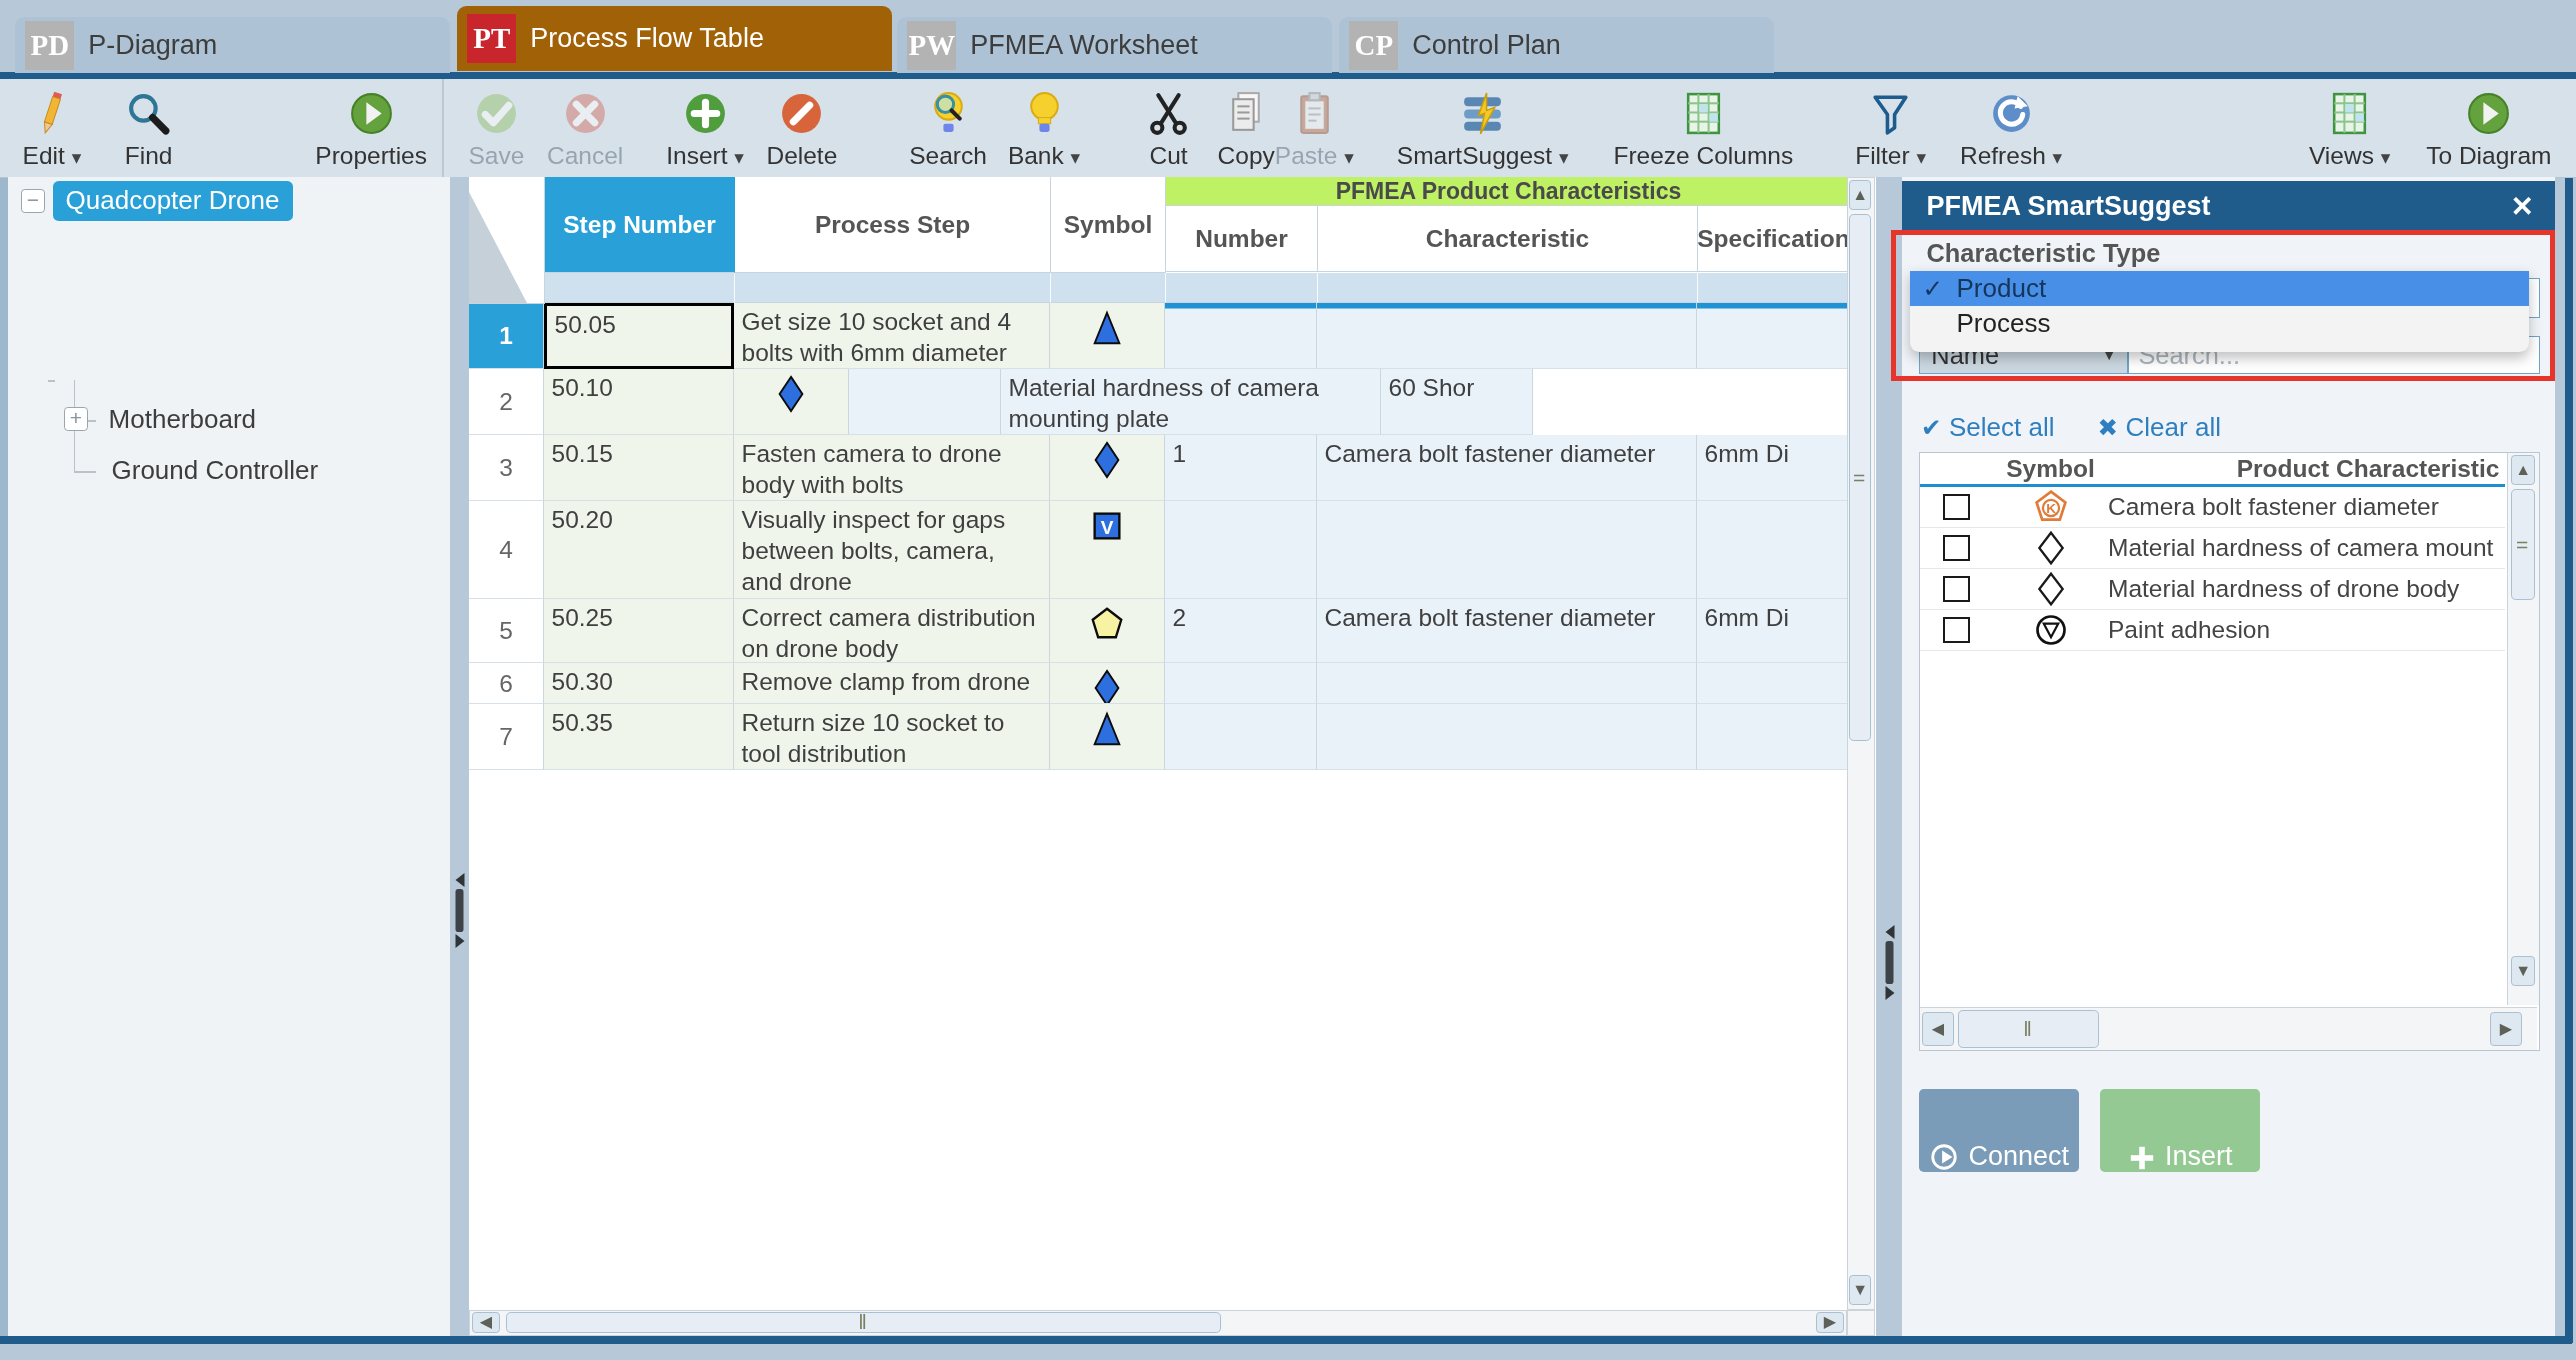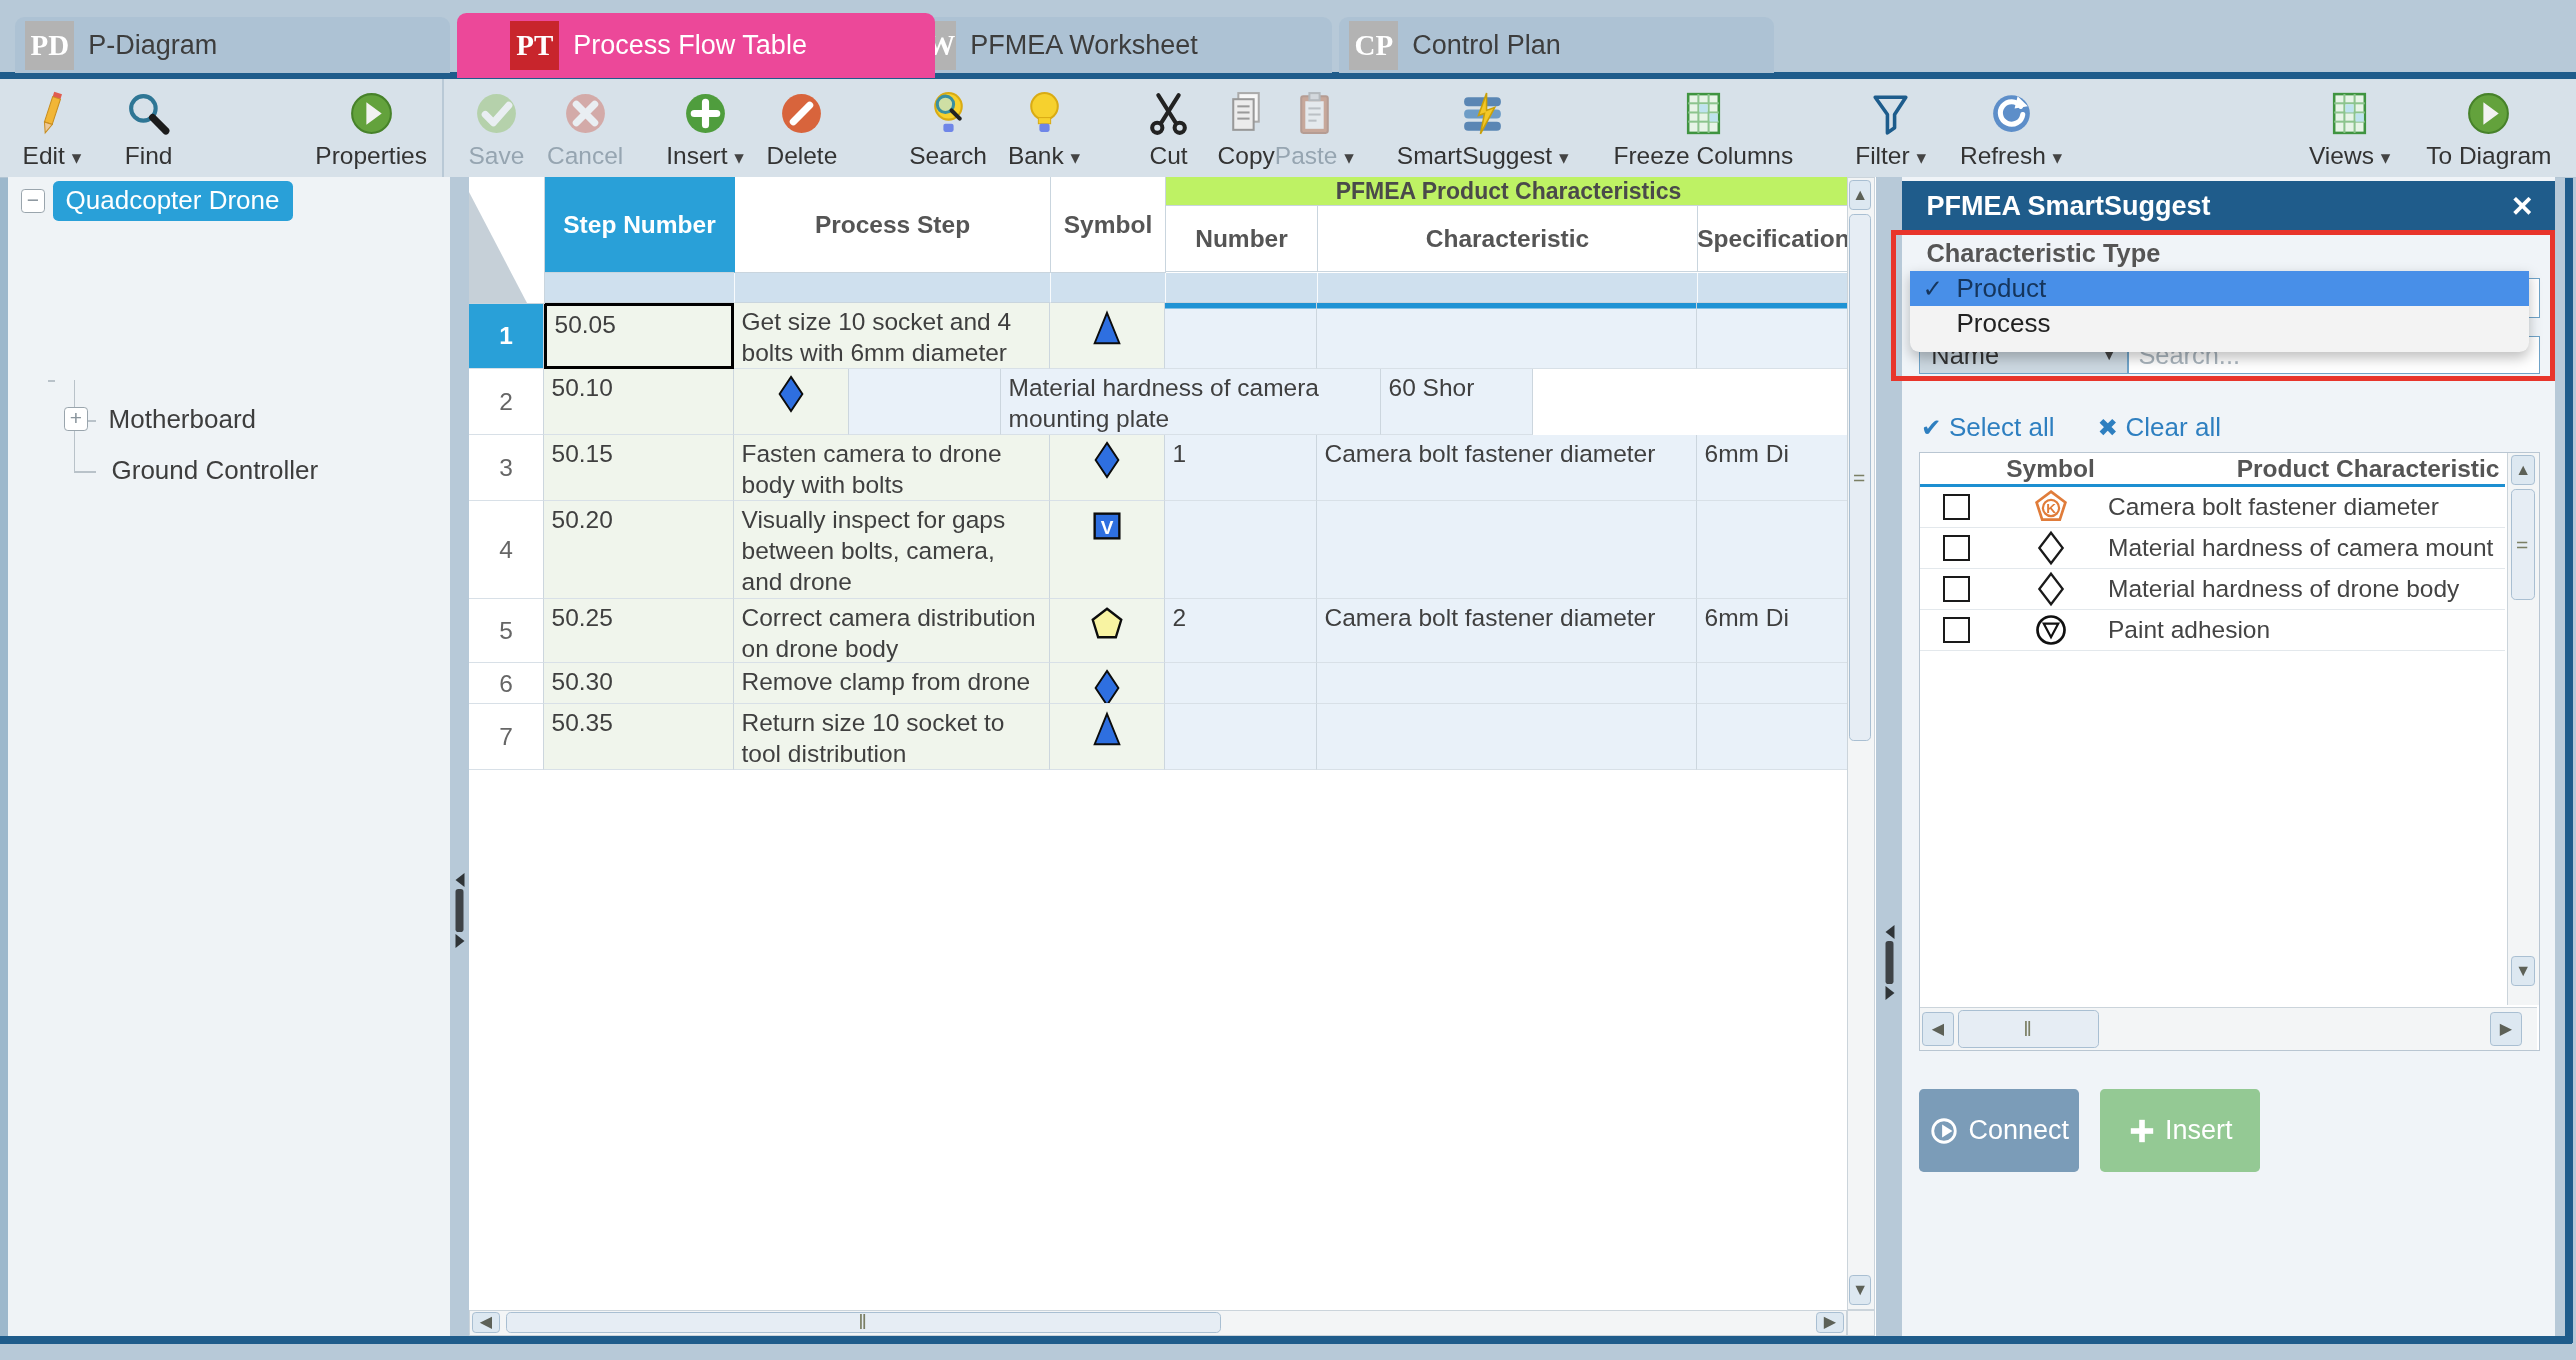--- a/index.html
+++ b/index.html
@@ -5,21 +5,21 @@
   html,body{margin:0;padding:0;}
   body{width:2576px;height:1360px;background:#b7c9d8;font-family:"Liberation Sans",sans-serif;position:relative;overflow:hidden;}
   .abs{position:absolute;}
 
   
   #tabbar{left:0;top:0;width:2576px;height:79px;}
   #tabbar .bluebar{position:absolute;left:0;top:72px;width:2576px;height:6.6px;background:#1f5c8b;}
   .tab{position:absolute;top:17px;height:56px;width:435px;background:#adc2d4;border-radius:9.4px 9.4px 0 0;display:flex;align-items:center;cursor:pointer;}
   .tab .tab-badge{width:49px;height:49px;margin-left:10.3px;background:#b3b3b3;color:#fff;font-family:"Liberation Serif",serif;font-weight:bold;font-size:29px;display:flex;align-items:center;justify-content:center;flex:0 0 auto;}
   .tab .tab-label{margin-left:14px;font-size:27px;color:#3d3d3d;white-space:nowrap;}
-  .tab.active{top:13px;height:65px;background:#ec4899;z-index:2;padding-left:43px;}
+  .tab.active{top:6px;height:65px;background:#a16207;z-index:2;}
   .tab.active .tab-badge{background:#c8252c;}
   .tab.active .tab-label{color:#fff;}
 
   
   #toolbar{left:0;top:79px;width:2576px;height:98px;background:#d7e1e9;border-bottom:1.9px solid #b3c5d3;display:flex;z-index:1;}
   #tb-left{width:442px;flex:0 0 auto;display:flex;border-right:2.8px solid #b9c9d6;}
   #tb-main{flex:1;display:flex;}
   #tb-right{margin-left:auto;display:flex;padding-right:24.5px;}
   .tbi{display:flex;flex-direction:column;align-items:center;justify-content:flex-end;padding-bottom:7.5px;cursor:pointer;}
   .tbi-icon{height:55px;display:flex;align-items:flex-end;justify-content:center;}
@@ -103,21 +103,21 @@
   #list-rows{position:absolute;left:0;top:0;width:585px;}
   .lhead{display:flex;height:31px;border-bottom:3.8px solid #1d8fd1;align-items:center;}
   .lh-sym{width:115px;margin-left:73px;text-align:center;font-weight:bold;font-size:24.5px;color:#555;}
   .lh-char{flex:1;text-align:right;font-weight:bold;font-size:24.5px;color:#555;padding-right:5.6px;white-space:nowrap;overflow:hidden;}
   .lrow{display:flex;height:40px;align-items:center;border-bottom:1.9px solid #e3e8ec;}
   .lchk{width:73px;display:flex;justify-content:center;}
   .chkbox{width:22.6px;height:22.6px;border:2.8px solid #1a1a1a;background:#fff;cursor:pointer;}
   .lsym{width:115px;display:flex;justify-content:center;}
   .llabel{flex:1;font-size:24.5px;color:#444;white-space:nowrap;overflow:hidden;}
   #rp-buttons{position:absolute;left:0;top:912px;display:flex;}
-  .rp-btn{height:83px;width:160px;border-radius:4.7px;display:flex;align-items:center;justify-content:center;color:#fff;font-size:27px;cursor:pointer;}
+  .rp-btn{height:83px;width:160px;border-radius:4.7px;display:flex;align-items:flex-end;justify-content:center;color:#fff;font-size:27px;cursor:pointer;}
   #btn-connect{margin-left:17px;background:#7b9cb8;}
   #btn-insert{margin-left:21px;background:#94c994;}
   .rp-btn .b-ic{margin-right:9.4px;display:flex;}
 
   
   #annot{left:1891px;top:230px;width:664px;height:151px;border:5.6px solid #e8352b;box-sizing:border-box;z-index:60;pointer-events:none;}
 
   
   #edge-right{left:2565px;top:79px;width:7.5px;height:1264px;background:#1f5c8b;z-index:0;}
   #edge-bottom{left:0px;top:1336px;width:2572px;height:7.5px;background:#1f5c8b;z-index:0;}

